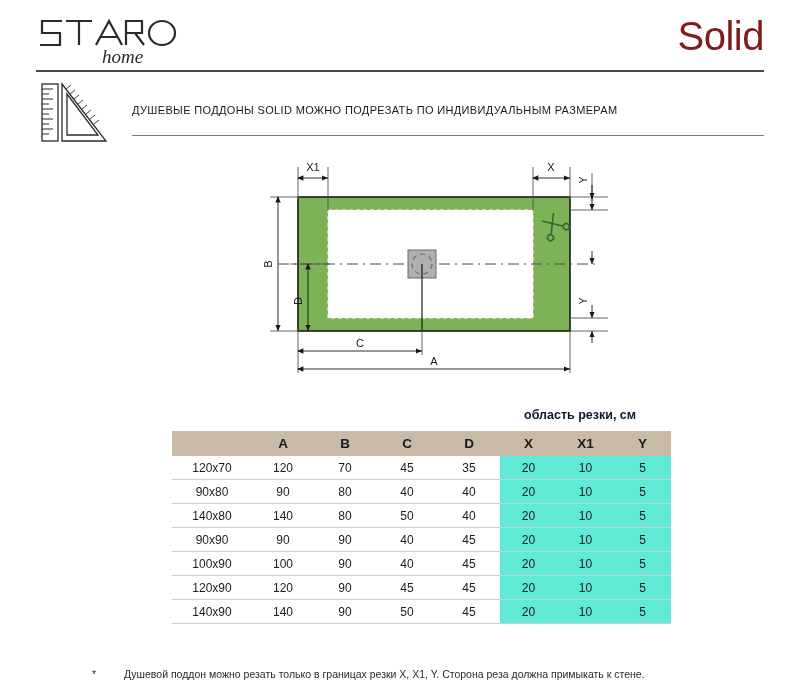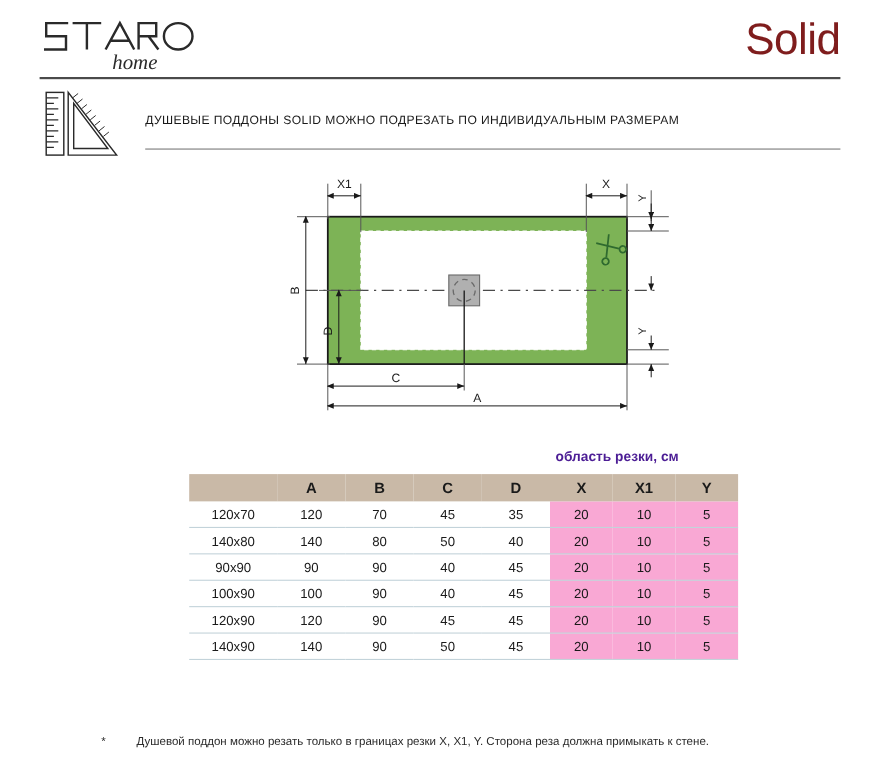--- a/index.html
+++ b/index.html
@@ -81,25 +81,25 @@
     left: 220px;
     top: 155px;
     width: 400px;
     height: 240px;
   }
   #diagram svg { display: block; }
 
   
   #cut-area-caption {
     position: absolute;
-    left: 505px;
+    left: 524px;
     top: 408px;
     font-size: 12.5px;
     font-weight: bold;
-    color: #4c1d95;
+    color: #0f172a;
     white-space: nowrap;
   }
 
   #specs-table {
     position: absolute;
     left: 172px;
     top: 431px;
     width: 465px;
     border-collapse: collapse;
     table-layout: fixed;
@@ -116,21 +116,21 @@
   }
   #specs-table thead th {
     background: #c9b9a7;
     font-weight: bold;
     font-size: 13.5px;
     height: 25px;
   }
   #specs-table thead th.col-size { background: #c9b9a7; }
   #specs-table tbody td { border-bottom: 1px solid #c3d3da; background: #ffffff; }
   #specs-table tbody tr:first-child td { border-top: none; text-align: center; }
-  #specs-table .cut-cell { background: #f9a8d4; }
+  #specs-table .cut-cell { background: #5eead4; }
   #specs-table thead th.cut-head { background: #c9b9a7; }
   #specs-table td.col-size { text-align: center; }
 
   col.c-size { width: 80px; }
   col.c-dim  { width: 62px; }
   col.c-cut  { width: 57px; }
 
   
   #footnote {
     position: absolute;
@@ -331,20 +331,30 @@
         <td class="col-size">120x70</td>
         <td>120</td>
         <td>70</td>
         <td>45</td>
         <td>35</td>
         <td class="cut-cell">20</td>
         <td class="cut-cell">10</td>
         <td class="cut-cell">5</td>
       </tr>
       <tr>
+        <td class="col-size">90x80</td>
+        <td>90</td>
+        <td>80</td>
+        <td>40</td>
+        <td>40</td>
+        <td class="cut-cell">20</td>
+        <td class="cut-cell">10</td>
+        <td class="cut-cell">5</td>
+      </tr>
+      <tr>
         <td class="col-size">140x80</td>
         <td>140</td>
         <td>80</td>
         <td>50</td>
         <td>40</td>
         <td class="cut-cell">20</td>
         <td class="cut-cell">10</td>
         <td class="cut-cell">5</td>
       </tr>
       <tr>

